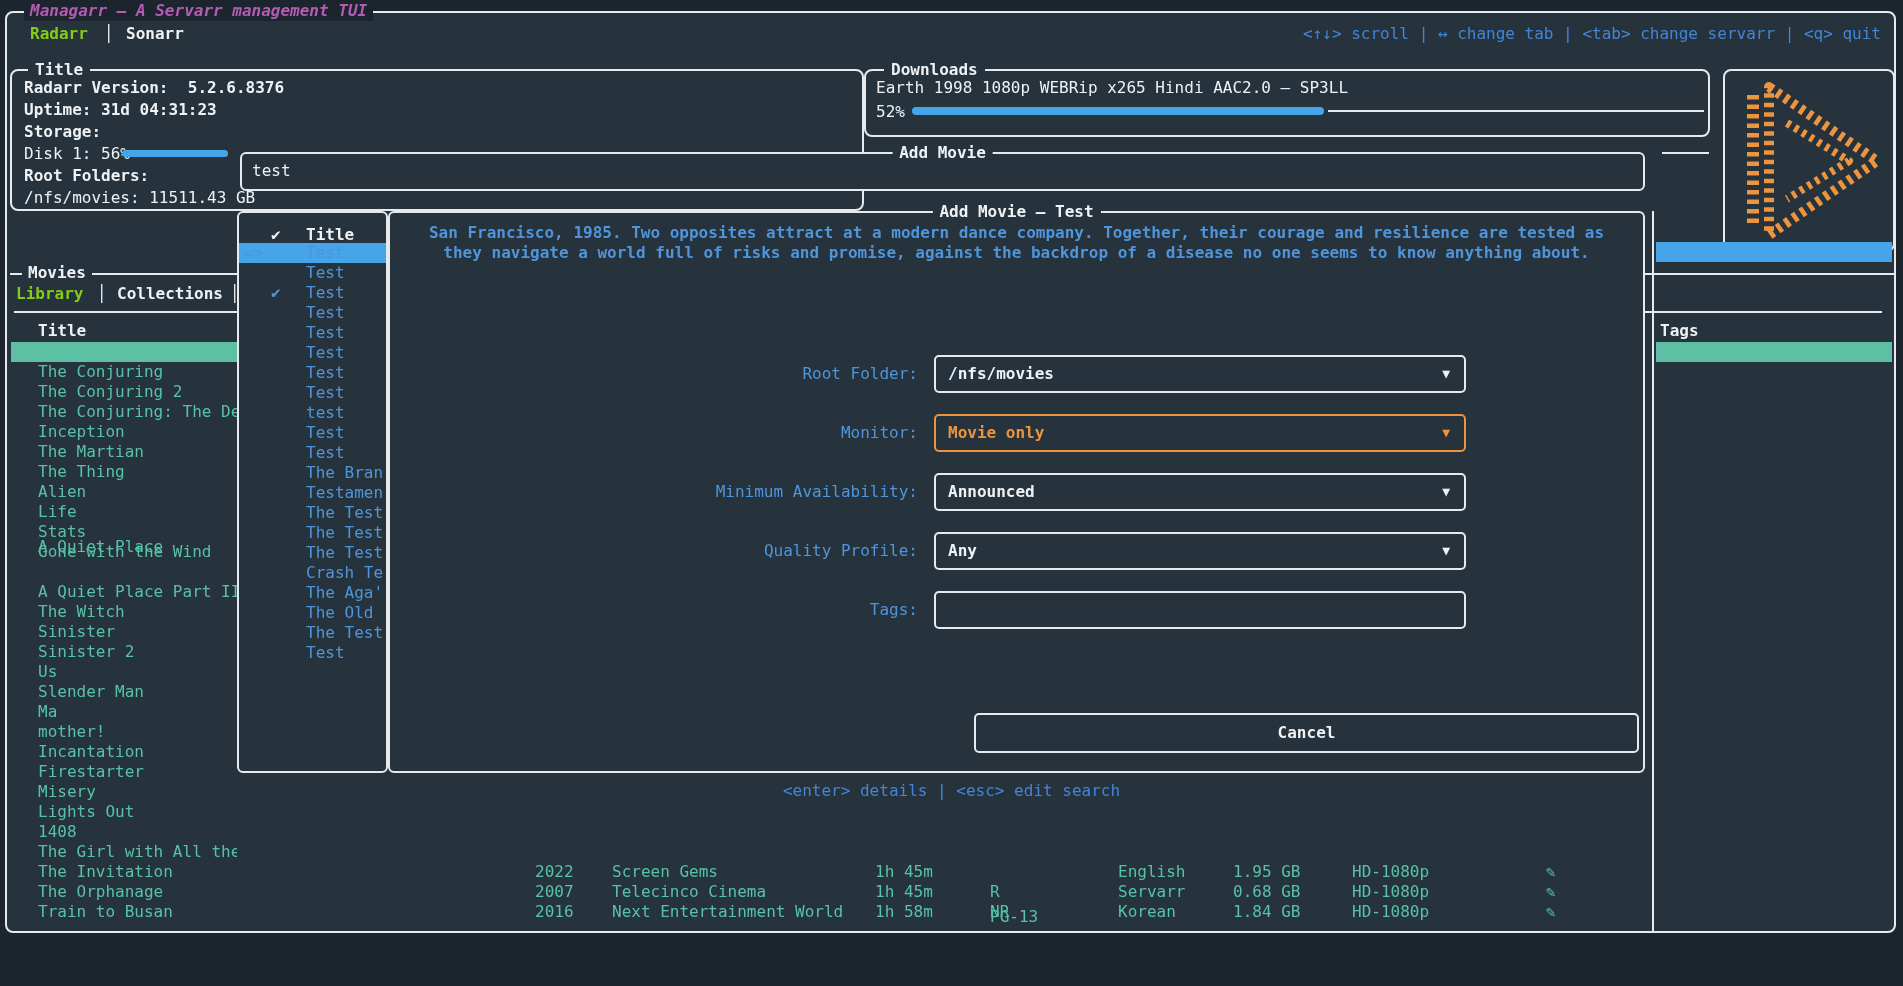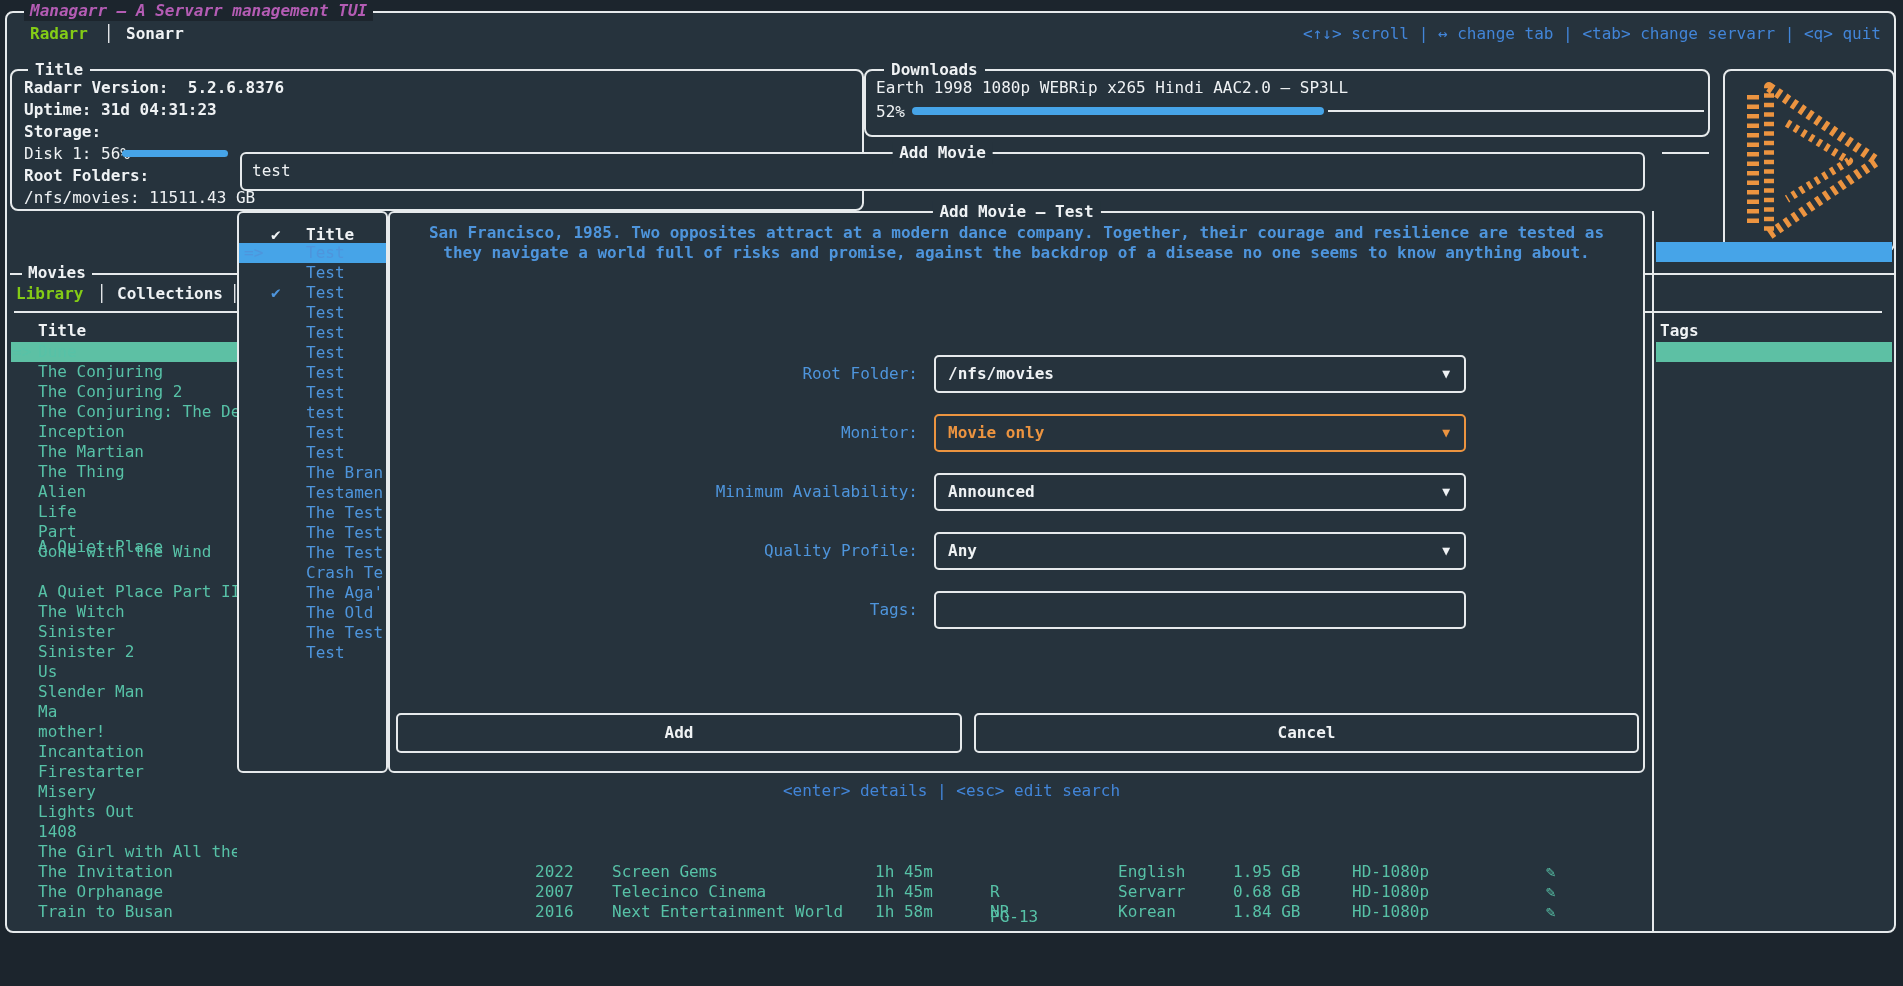--- a/index.html
+++ b/index.html
@@ -93,21 +93,21 @@
   <div id="movies-list">
       <div class="lib-row sel-teal" style="top: 342px;"><div class="pfx">=&gt;</div><div class="txt">Dune</div></div>
       <div class="lib-row" style="top: 362px;"><div class="txt">The Conjuring</div></div>
       <div class="lib-row" style="top: 382px;"><div class="txt">The Conjuring 2</div></div>
       <div class="lib-row" style="top: 402px;"><div class="txt">The Conjuring: The De</div></div>
       <div class="lib-row" style="top: 422px;"><div class="txt">Inception</div></div>
       <div class="lib-row" style="top: 442px;"><div class="txt">The Martian</div></div>
       <div class="lib-row" style="top: 462px;"><div class="txt">The Thing</div></div>
       <div class="lib-row" style="top: 482px;"><div class="txt">Alien</div></div>
       <div class="lib-row" style="top: 502px;"><div class="txt">Life</div></div>
-      <div class="lib-row" style="top: 522px;"><div class="txt">Part</div></div>
+      <div class="lib-row" style="top: 522px;"><div class="txt">Stats</div></div>
       <div class="lib-row" style="top: 542px;"><div class="txt">Gone with the Wind</div></div>
       <div class="lib-row" style="top: 537px;"><div class="txt">A Quiet Place</div></div>
       <div class="lib-row" style="top: 582px;"><div class="txt">A Quiet Place Part II</div></div>
       <div class="lib-row" style="top: 602px;"><div class="txt">The Witch</div></div>
       <div class="lib-row" style="top: 622px;"><div class="txt">Sinister</div></div>
       <div class="lib-row" style="top: 642px;"><div class="txt">Sinister 2</div></div>
       <div class="lib-row" style="top: 662px;"><div class="txt">Us</div></div>
       <div class="lib-row" style="top: 682px;"><div class="txt">Slender Man</div></div>
       <div class="lib-row" style="top: 702px;"><div class="txt">Ma</div></div>
       <div class="lib-row" style="top: 722px;"><div class="txt">mother!</div></div>
@@ -212,20 +212,19 @@
         <div class="select-box" style="left: 544px; top: 319px; width: 532px;">
           <div class="val">Any</div>
           <div class="arrow">▼</div>
         </div>
         <div class="t blue2" style="left: 0px; top: 387px; width: 528px; text-align: right;">Tags:</div>
         <div class="select-box" style="left: 544px; top: 378px; width: 532px;">
           <div class="val"></div>
         </div>
       </div>
 
-    <div class="btn" style="left:6px;top:500px;width:566px;">Add</div>
     <div class="btn" style="left:584px;top:500px;width:665px;">Cancel</div>
   </div>
 
   <div class="t blue" style="left:50%;transform:translateX(-50%);top:781px;z-index:6;">&lt;enter&gt; details | &lt;esc&gt; edit search</div>
 
 
 </div>
 
 </body></html>

